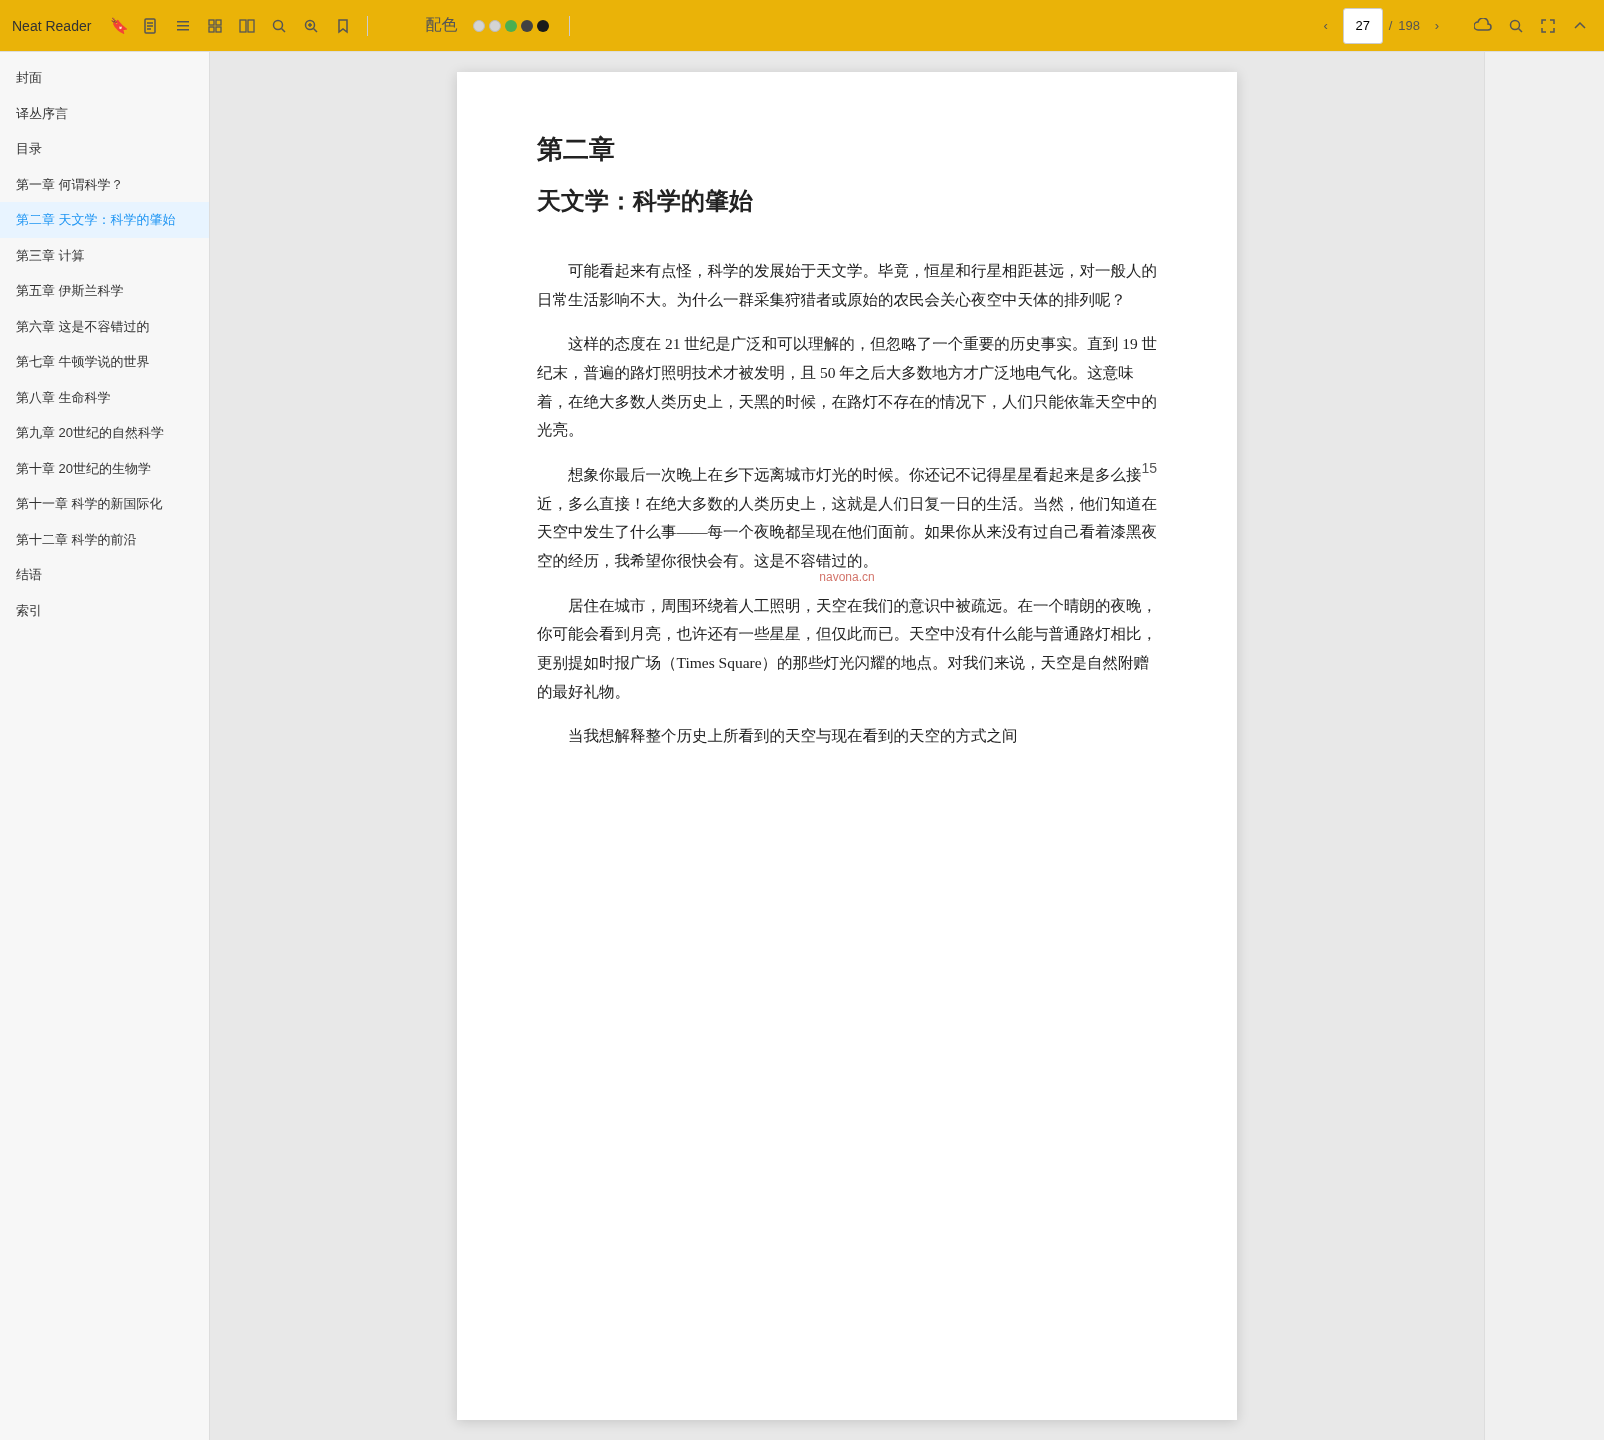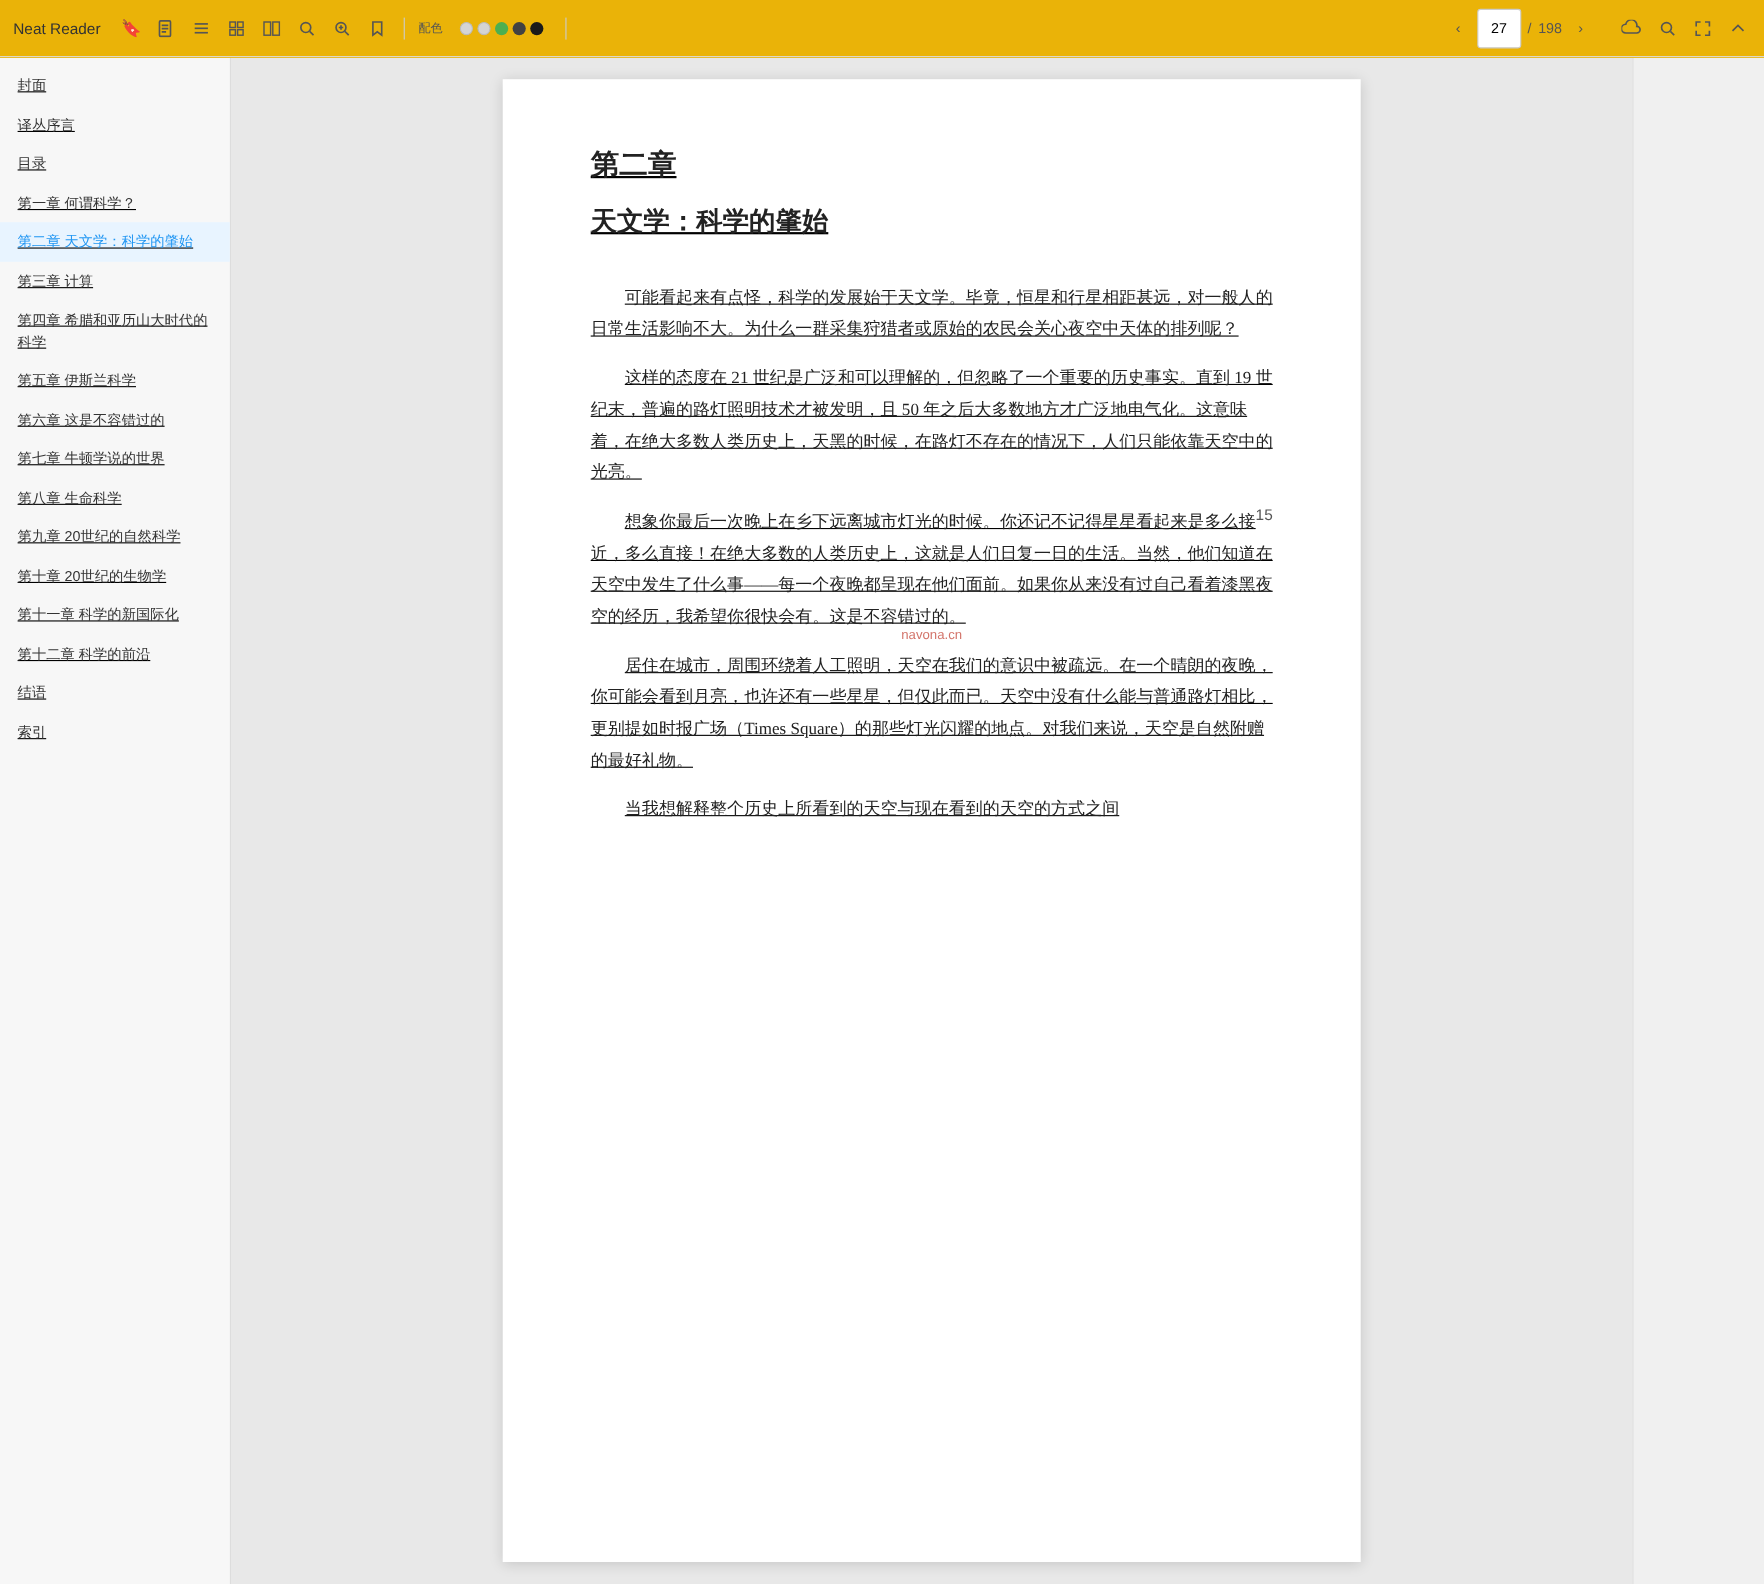--- a/index.html
+++ b/index.html
@@ -101,21 +101,20 @@
       align-items: center;
       gap: 8px;
       margin-left: 16px;
     }
 
     
     #main {
       display: flex;
       margin-top: 52px;
       height: calc(1440px - 52px);
-      text-decoration: underline;
     }
 
     
     #sidebar {
       width: 210px;
       min-width: 210px;
       background: #f7f7f7;
       border-right: 1px solid #ddd;
       overflow-y: auto;
       height: 100%;
@@ -276,21 +275,21 @@
     </svg>
   </div>
   <div class="toolbar-icon">
     <svg width="16" height="16" viewBox="0 0 16 16" fill="none" stroke="#555" stroke-width="1.5">
       <path d="M4 2 h8 v12 l-4-3 -4 3 z"></path>
     </svg>
   </div>
 
   <div class="toolbar-separator"></div>
 
-  <span style="font-size:11px;color:#555;">配色</span>
+  <span style="font-size:16px;color:#555;margin-left:45px;">配色</span>
   <div class="color-dots">
     <div class="color-dot" style="background:#d4d4d4; border: 1px solid #bbb;"></div>
     <div class="color-dot" style="background:#d4d4d4; border: 1px solid #bbb;"></div>
     <div class="color-dot" style="background:#4caf50;"></div>
     <div class="color-dot" style="background:#424242;"></div>
     <div class="color-dot" style="background:#1a1a1a;"></div>
   </div>
 
   <div class="toolbar-separator"></div>
 
@@ -332,21 +331,20 @@
 
 <div id="main">
 
   <div id="sidebar">
   <div class="sidebar-item">封面</div>
       <div class="sidebar-item">译丛序言</div>
       <div class="sidebar-item">目录</div>
       <div class="sidebar-item">第一章 何谓科学？</div>
       <div class="sidebar-item active">第二章 天文学：科学的肇始</div>
       <div class="sidebar-item">第三章 计算</div>
-      <div class="sidebar-item">第四章 希腊和亚历山大时代的科学</div>
       <div class="sidebar-item">第五章 伊斯兰科学</div>
       <div class="sidebar-item">第六章 这是不容错过的</div>
       <div class="sidebar-item">第七章 牛顿学说的世界</div>
       <div class="sidebar-item">第八章 生命科学</div>
       <div class="sidebar-item">第九章 20世纪的自然科学</div>
       <div class="sidebar-item">第十章 20世纪的生物学</div>
       <div class="sidebar-item">第十一章 科学的新国际化</div>
       <div class="sidebar-item">第十二章 科学的前沿</div>
       <div class="sidebar-item">结语</div>
       <div class="sidebar-item">索引</div>

